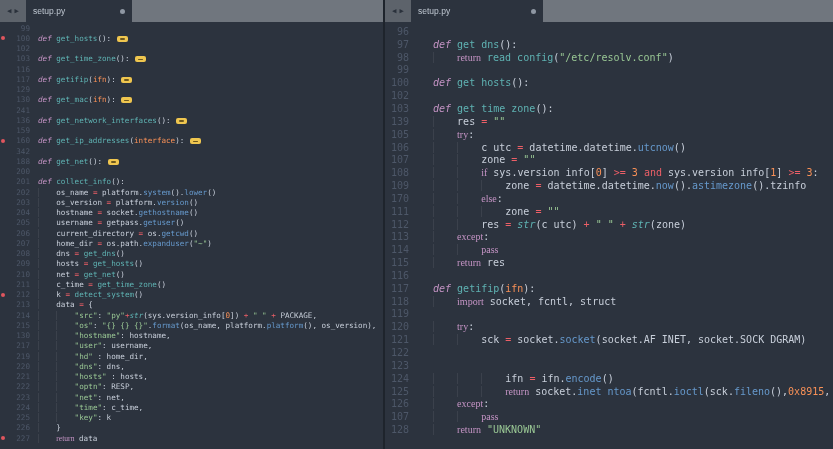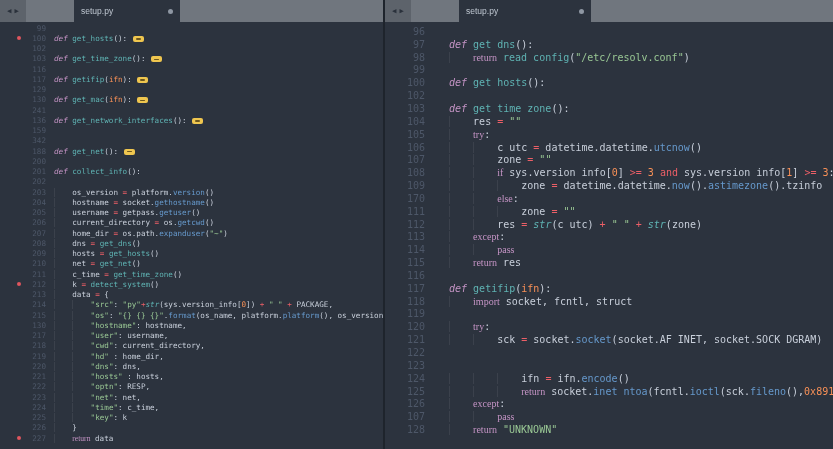--- a/index.html
+++ b/index.html
@@ -5,28 +5,28 @@
   html,body{margin:0;padding:0;background:#1a1e25;}
   .window{width:833px;height:449px;display:flex;overflow:hidden;position:relative;background:var(--bg);font-family:"DejaVu Sans Mono",monospace;}
   .pane{position:relative;overflow:hidden;display:flex;flex-direction:column;}
   .p0{width:383px;}
   .p1{width:448px;}
   .divider{width:2px;background:var(--divider);flex:none;}
   
   .tabbar{height:22px;background:var(--tabbar_bg);display:flex;align-items:stretch;flex:none;}
   .tab-arrows{width:26px;background:var(--arrow_block_bg);display:flex;align-items:center;justify-content:center;gap:3px;flex:none;}
   .arr{color:var(--arrow_color);font-size:7px;line-height:1;}
-  .tab{background:var(--tab_active_bg);display:flex;align-items:center;padding:0 7px;flex:none;margin-left:48px;}
+  .tab{background:var(--tab_active_bg);display:flex;align-items:center;padding:0 7px;flex:none;}
   .p0 .tab{width:92px;}
   .p1 .tab{width:118px;}
   .tab-title{color:var(--tab_text);font-size:8.5px;font-family:"Liberation Sans",sans-serif;}
   .tab-dot{width:5px;height:5px;border-radius:50%;background:var(--modified_dot);margin-left:auto;flex:none;}
   .tab-fill{flex:1;}
   
-  .editor{flex:1;position:relative;overflow:hidden;margin-left:16px;}
+  .editor{flex:1;position:relative;overflow:hidden;}
   .p0 .editor{padding-top:1px;}
   .p1 .editor{padding-top:3px;}
   .row{display:flex;align-items:center;white-space:pre;position:relative;}
   .p0 .row{height:10.25px;font-size:7.6px;}
   .p1 .row{height:12.85px;font-size:10px;}
   .ln{color:var(--gutter_text);text-align:right;flex:none;width:30px;padding-right:6px;}
   .p1 .ln{width:24px;}
   .code{flex:1;overflow:hidden;}
   .p0 .code{padding-left:2px;}
   .p1 .code{padding-left:18px;}
@@ -69,41 +69,41 @@
           <div class="row"><i class="mark"></i><span class="ln">100</span><span class="code"><span class="kwi">def</span><span class="pln"> </span><span class="fn">get_hosts</span><span class="pln">(): </span><span class="foldpill"><i></i></span></span></div>
           <div class="row"><span class="ln">102</span><span class="code"></span></div>
           <div class="row"><span class="ln">103</span><span class="code"><span class="kwi">def</span><span class="pln"> </span><span class="fn">get_time_zone</span><span class="pln">(): </span><span class="foldpill"><i></i></span></span></div>
           <div class="row"><span class="ln">116</span><span class="code"></span></div>
           <div class="row"><span class="ln">117</span><span class="code"><span class="kwi">def</span><span class="pln"> </span><span class="fn">getifip</span><span class="pln">(</span><span class="param">ifn</span><span class="pln">): </span><span class="foldpill"><i></i></span></span></div>
           <div class="row"><span class="ln">129</span><span class="code"></span></div>
           <div class="row"><span class="ln">130</span><span class="code"><span class="kwi">def</span><span class="pln"> </span><span class="fn">get_mac</span><span class="pln">(</span><span class="param">ifn</span><span class="pln">): </span><span class="foldpill"><i></i></span></span></div>
           <div class="row"><span class="ln">241</span><span class="code"></span></div>
           <div class="row"><span class="ln">136</span><span class="code"><span class="kwi">def</span><span class="pln"> </span><span class="fn">get_network_interfaces</span><span class="pln">(): </span><span class="foldpill"><i></i></span></span></div>
           <div class="row"><span class="ln">159</span><span class="code"></span></div>
+          <div class="row"><i class="mark"></i><span class="ln">160</span><span class="code"><span class="kwi">def</span><span class="pln"> </span><span class="fn">get_ip_addresses</span><span class="pln">(</span><span class="param">interface</span><span class="pln">): </span><span class="foldpill"><i></i></span></span></div>
           <div class="row"><span class="ln">342</span><span class="code"></span></div>
           <div class="row"><span class="ln">188</span><span class="code"><span class="kwi">def</span><span class="pln"> </span><span class="fn">get_net</span><span class="pln">(): </span><span class="foldpill"><i></i></span></span></div>
           <div class="row"><span class="ln">200</span><span class="code"></span></div>
           <div class="row"><span class="ln">201</span><span class="code"><span class="kwi">def</span><span class="pln"> </span><span class="fn">collect_info</span><span class="pln">():</span></span></div>
-          <div class="row"><span class="ln">202</span></div>
+          <div class="row"><span class="ln">202</span><span class="code"><span class="ind">    </span><span class="pln">os_name </span><span class="op">=</span><span class="pln"> platform.</span><span class="meth">system</span><span class="pln">().</span><span class="meth">lower</span><span class="pln">()</span></span></div>
           <div class="row"><span class="ln">203</span><span class="code"><span class="ind">    </span><span class="pln">os_version </span><span class="op">=</span><span class="pln"> platform.</span><span class="meth">version</span><span class="pln">()</span></span></div>
           <div class="row"><span class="ln">204</span><span class="code"><span class="ind">    </span><span class="pln">hostname </span><span class="op">=</span><span class="pln"> socket.</span><span class="meth">gethostname</span><span class="pln">()</span></span></div>
           <div class="row"><span class="ln">205</span><span class="code"><span class="ind">    </span><span class="pln">username </span><span class="op">=</span><span class="pln"> getpass.</span><span class="meth">getuser</span><span class="pln">()</span></span></div>
           <div class="row"><span class="ln">206</span><span class="code"><span class="ind">    </span><span class="pln">current_directory </span><span class="op">=</span><span class="pln"> os.</span><span class="meth">getcwd</span><span class="pln">()</span></span></div>
           <div class="row"><span class="ln">207</span><span class="code"><span class="ind">    </span><span class="pln">home_dir </span><span class="op">=</span><span class="pln"> os.path.</span><span class="meth">expanduser</span><span class="pln">(</span><span class="str">"~"</span><span class="pln">)</span></span></div>
           <div class="row"><span class="ln">208</span><span class="code"><span class="ind">    </span><span class="pln">dns </span><span class="op">=</span><span class="pln"> </span><span class="fn">get_dns</span><span class="pln">()</span></span></div>
           <div class="row"><span class="ln">209</span><span class="code"><span class="ind">    </span><span class="pln">hosts </span><span class="op">=</span><span class="pln"> </span><span class="fn">get_hosts</span><span class="pln">()</span></span></div>
           <div class="row"><span class="ln">210</span><span class="code"><span class="ind">    </span><span class="pln">net </span><span class="op">=</span><span class="pln"> </span><span class="fn">get_net</span><span class="pln">()</span></span></div>
           <div class="row"><span class="ln">211</span><span class="code"><span class="ind">    </span><span class="pln">c_time </span><span class="op">=</span><span class="pln"> </span><span class="fn">get_time_zone</span><span class="pln">()</span></span></div>
           <div class="row"><i class="mark"></i><span class="ln">212</span><span class="code"><span class="ind">    </span><span class="pln">k </span><span class="op">=</span><span class="pln"> </span><span class="fn">detect_system</span><span class="pln">()</span></span></div>
           <div class="row"><span class="ln">213</span><span class="code"><span class="ind">    </span><span class="pln">data </span><span class="op">=</span><span class="pln"> {</span></span></div>
           <div class="row"><span class="ln">214</span><span class="code"><span class="ind">    </span><span class="ind">    </span><span class="str">"src"</span><span class="pln">: </span><span class="str">"py"</span><span class="op">+</span><span class="bii">str</span><span class="pln">(sys.version_info[</span><span class="num">0</span><span class="pln">]) </span><span class="op">+</span><span class="pln"> </span><span class="str">" "</span><span class="pln"> </span><span class="op">+</span><span class="pln"> PACKAGE,</span></span></div>
           <div class="row"><span class="ln">215</span><span class="code"><span class="ind">    </span><span class="ind">    </span><span class="str">"os"</span><span class="pln">: </span><span class="str">"{} {} {}"</span><span class="pln">.</span><span class="meth">format</span><span class="pln">(os_name, platform.</span><span class="meth">platform</span><span class="pln">(), os_version),</span></span></div>
           <div class="row"><span class="ln">130</span><span class="code"><span class="ind">    </span><span class="ind">    </span><span class="str">"hostname"</span><span class="pln">: hostname,</span></span></div>
           <div class="row"><span class="ln">217</span><span class="code"><span class="ind">    </span><span class="ind">    </span><span class="str">"user"</span><span class="pln">: username,</span></span></div>
-          <div class="row"><span class="ln">218</span><span class="code"><span class="ind">    </span><span class="ind">    </span><span class="str">"cwd"</span><span class="pln">: current_directory,</span></span></div>
           <div class="row"><span class="ln">219</span><span class="code"><span class="ind">    </span><span class="ind">    </span><span class="str">"hd"</span><span class="pln"> : home_dir,</span></span></div>
           <div class="row"><span class="ln">220</span><span class="code"><span class="ind">    </span><span class="ind">    </span><span class="str">"dns"</span><span class="pln">: dns,</span></span></div>
           <div class="row"><span class="ln">221</span><span class="code"><span class="ind">    </span><span class="ind">    </span><span class="str">"hosts"</span><span class="pln"> : hosts,</span></span></div>
           <div class="row"><span class="ln">222</span><span class="code"><span class="ind">    </span><span class="ind">    </span><span class="str">"optn"</span><span class="pln">: RESP,</span></span></div>
           <div class="row"><span class="ln">223</span><span class="code"><span class="ind">    </span><span class="ind">    </span><span class="str">"net"</span><span class="pln">: net,</span></span></div>
           <div class="row"><span class="ln">224</span><span class="code"><span class="ind">    </span><span class="ind">    </span><span class="str">"time"</span><span class="pln">: c_time,</span></span></div>
           <div class="row"><span class="ln">225</span><span class="code"><span class="ind">    </span><span class="ind">    </span><span class="str">"key"</span><span class="pln">: k</span></span></div>
           <div class="row"><span class="ln">226</span><span class="code"><span class="ind">    </span><span class="pln">}</span></span></div>
           <div class="row"><i class="mark"></i><span class="ln">227</span><span class="code"><span class="ind">    </span><span class="kw">return</span><span class="pln"> data</span></span></div>
         </div>
@@ -126,21 +126,21 @@
     </div>
     <div class="editor">
       <div class="lines">
           <div class="row"><span class="ln">96</span><span class="code"></span></div>
           <div class="row"><span class="ln">97</span><span class="code"><span class="kwi">def</span><span class="pln"> </span><span class="fn">get_dns</span><span class="pln">():</span></span></div>
           <div class="row"><span class="ln">98</span><span class="code"><span class="ind">    </span><span class="kw">return</span><span class="pln"> </span><span class="fn">read_config</span><span class="pln">(</span><span class="str">"/etc/resolv.conf"</span><span class="pln">)</span></span></div>
           <div class="row"><span class="ln">99</span><span class="code"></span></div>
           <div class="row"><span class="ln">100</span><span class="code"><span class="kwi">def</span><span class="pln"> </span><span class="fn">get_hosts</span><span class="pln">():</span></span></div>
           <div class="row"><span class="ln">102</span><span class="code"></span></div>
           <div class="row"><span class="ln">103</span><span class="code"><span class="kwi">def</span><span class="pln"> </span><span class="fn">get_time_zone</span><span class="pln">():</span></span></div>
-          <div class="row"><span class="ln">104</span><span class="code"><span class="ind">    </span><span class="pln">res </span><span class="op">=</span><span class="pln"> </span><span class="str">""</span></span></div>
+          <div class="row"><span class="ln">139</span><span class="code"><span class="ind">    </span><span class="pln">res </span><span class="op">=</span><span class="pln"> </span><span class="str">""</span></span></div>
           <div class="row"><span class="ln">105</span><span class="code"><span class="ind">    </span><span class="kw">try</span><span class="pln">:</span></span></div>
           <div class="row"><span class="ln">106</span><span class="code"><span class="ind">    </span><span class="ind">    </span><span class="pln">c_utc </span><span class="op">=</span><span class="pln"> datetime.datetime.</span><span class="meth">utcnow</span><span class="pln">()</span></span></div>
           <div class="row"><span class="ln">107</span><span class="code"><span class="ind">    </span><span class="ind">    </span><span class="pln">zone </span><span class="op">=</span><span class="pln"> </span><span class="str">""</span></span></div>
           <div class="row"><span class="ln">108</span><span class="code"><span class="ind">    </span><span class="ind">    </span><span class="kw">if</span><span class="pln"> sys.version_info[</span><span class="num">0</span><span class="pln">] </span><span class="op">&gt;=</span><span class="pln"> </span><span class="num">3</span><span class="pln"> </span><span class="op">and</span><span class="pln"> sys.version_info[</span><span class="num">1</span><span class="pln">] </span><span class="op">&gt;=</span><span class="pln"> </span><span class="num">3</span><span class="pln">:</span></span></div>
           <div class="row"><span class="ln">109</span><span class="code"><span class="ind">    </span><span class="ind">    </span><span class="ind">    </span><span class="pln">zone </span><span class="op">=</span><span class="pln"> datetime.datetime.</span><span class="meth">now</span><span class="pln">().</span><span class="meth">astimezone</span><span class="pln">().tzinfo</span></span></div>
           <div class="row"><span class="ln">170</span><span class="code"><span class="ind">    </span><span class="ind">    </span><span class="kw">else</span><span class="pln">:</span></span></div>
           <div class="row"><span class="ln">111</span><span class="code"><span class="ind">    </span><span class="ind">    </span><span class="ind">    </span><span class="pln">zone </span><span class="op">=</span><span class="pln"> </span><span class="str">""</span></span></div>
           <div class="row"><span class="ln">112</span><span class="code"><span class="ind">    </span><span class="ind">    </span><span class="pln">res </span><span class="op">=</span><span class="pln"> </span><span class="bii">str</span><span class="pln">(c_utc) </span><span class="op">+</span><span class="pln"> </span><span class="str">" "</span><span class="pln"> </span><span class="op">+</span><span class="pln"> </span><span class="bii">str</span><span class="pln">(zone)</span></span></div>
           <div class="row"><span class="ln">113</span><span class="code"><span class="ind">    </span><span class="kw">except</span><span class="pln">:</span></span></div>
           <div class="row"><span class="ln">114</span><span class="code"><span class="ind">    </span><span class="ind">    </span><span class="kw">pass</span></span></div>

